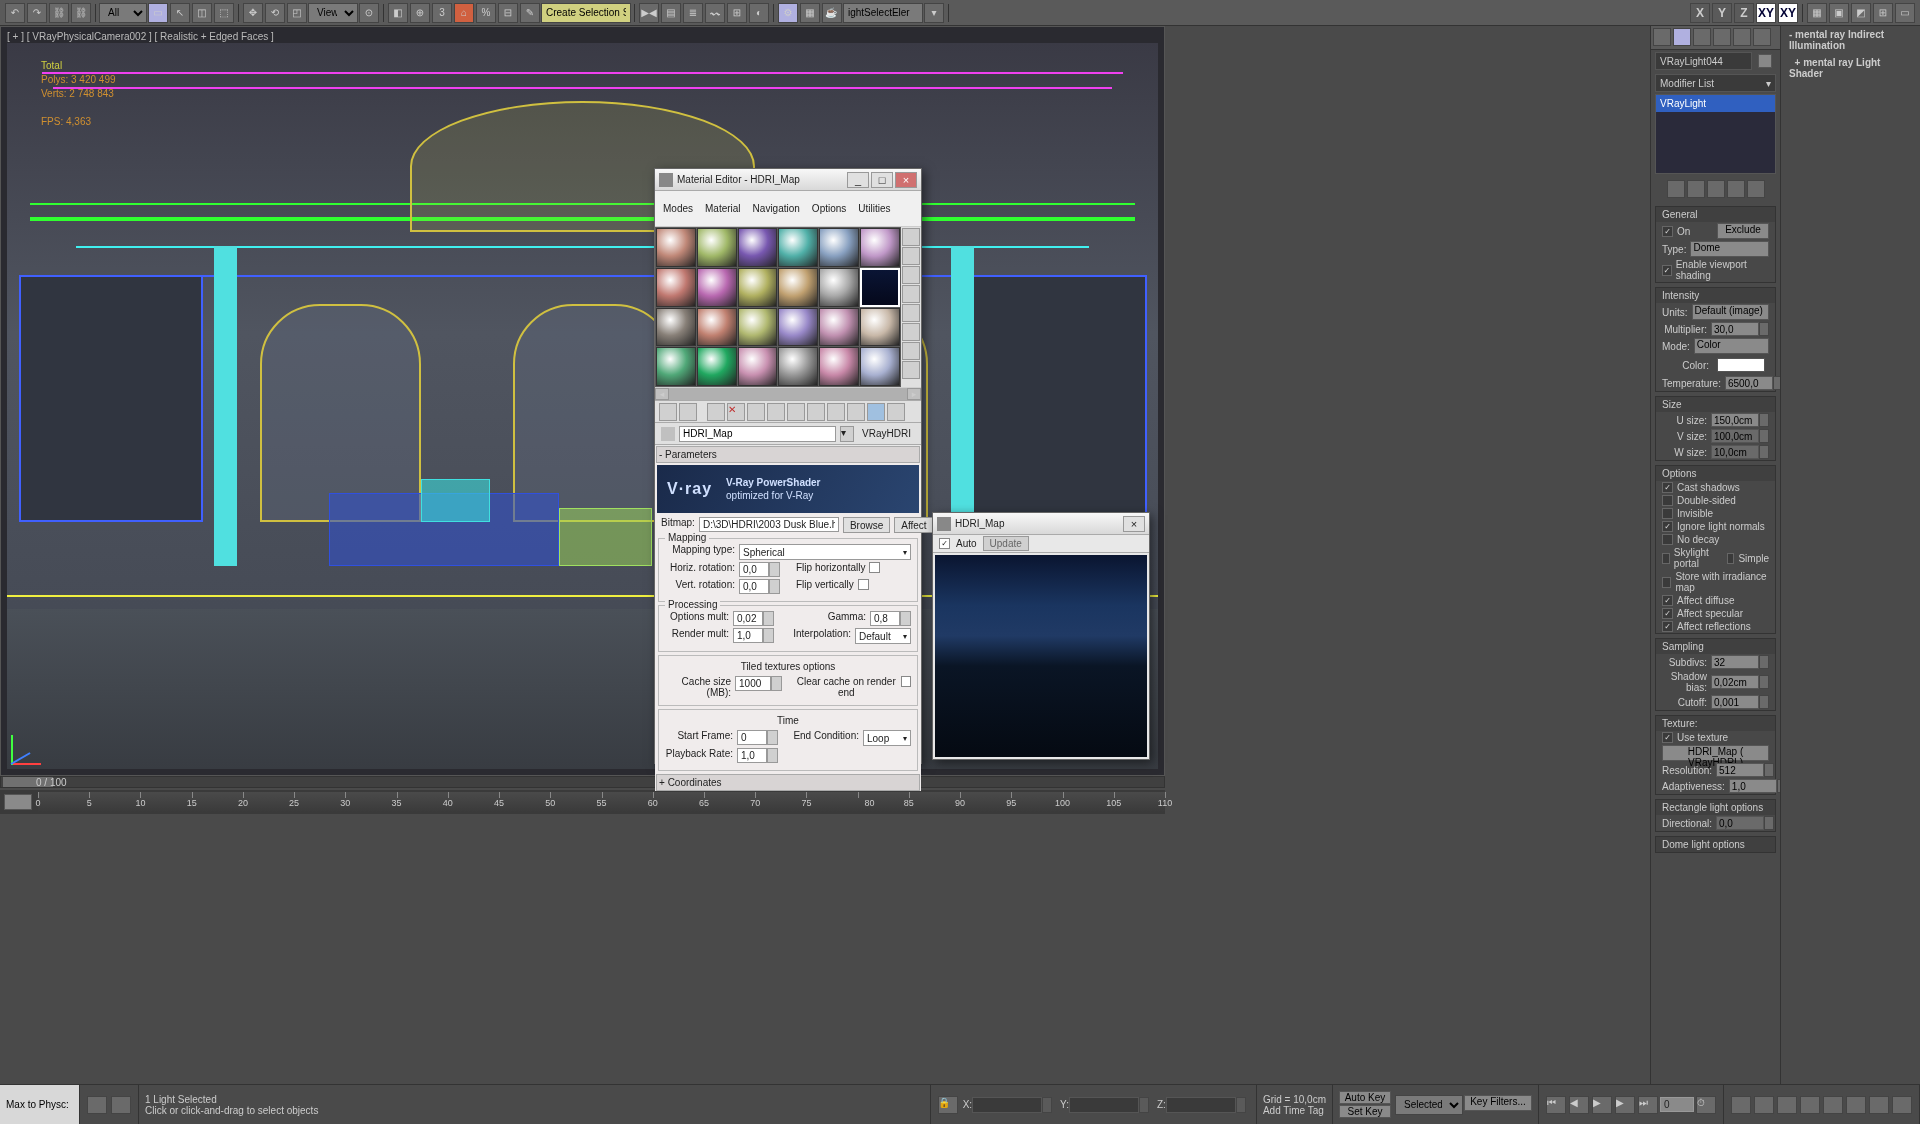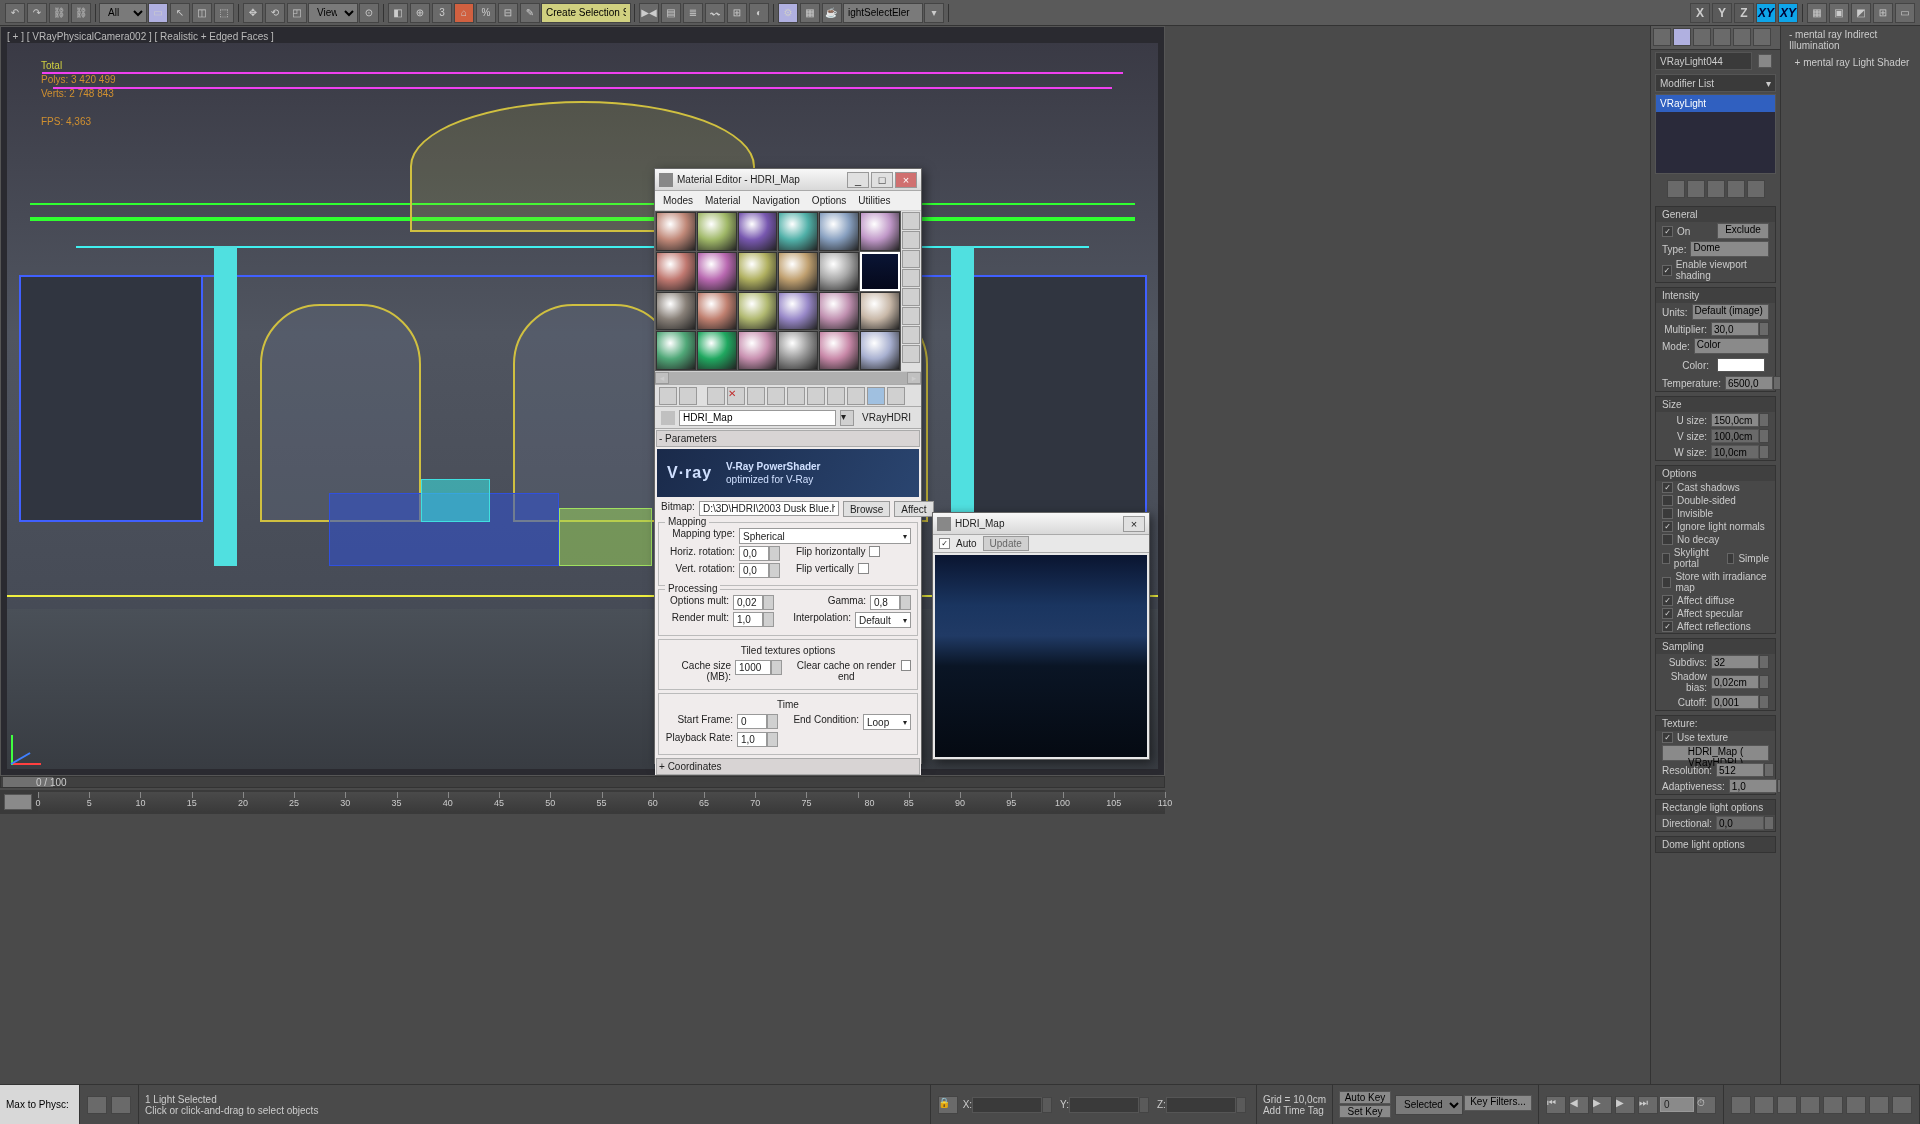--- a/index.html
+++ b/index.html
@@ -4,21 +4,21 @@
 <style>
 * { margin:0; padding:0; box-sizing:border-box; font-family:Tahoma,Arial,sans-serif; font-size:10px; }
 body { background:#4a4a4a; color:#ccc; width:1920px; height:1124px; overflow:hidden; position:relative; }
 .toolbar { background:#5a5a5a; height:26px; display:flex; align-items:center; padding:0 4px; border-bottom:1px solid #333; }
 .tb-btn { width:20px; height:20px; margin:0 1px; background:#6a6a6a; border:1px solid #444; display:inline-flex; align-items:center; justify-content:center; cursor:pointer; }
 .tb-btn.active { background:#b0b0e0; }
 .tb-sep { width:1px; height:18px; background:#333; margin:0 3px; }
 .tb-drop { height:20px; background:#7a7a7a; border:1px solid #444; padding:0 4px; font-size:10px; color:#000; }
 .tb-drop.yellow { background:#d0d080; }
 .axis-btn { width:20px; height:20px; margin:0 1px; background:#5a5a5a; border:1px solid #444; display:inline-flex; align-items:center; justify-content:center; font-weight:bold; font-size:12px; }
-.axis-btn.xy { background:#0ea5e9; color:#003;font-style:italic; }
+.axis-btn.xy { background:#ffffff; color:#003; }
 .viewport-area { position:absolute; top:26px; left:0; width:1165px; height:750px; background:#2a2a30; border:1px solid #555; overflow:hidden; }
 .vp-label { position:absolute; top:4px; left:6px; color:#bbb; font-size:10px; }
 .vp-stats { position:absolute; top:32px; left:40px; color:#d09030; font-size:10px; line-height:14px; }
 .vp-stats .lbl { color:#d0d040; }
 .vp-scene { position:absolute; top:16px; left:6px; right:6px; bottom:6px; background:linear-gradient(#3a3a45 0%,#505560 40%,#404550 100%); }
 .vp-wire-line { position:absolute; height:2px; }
 .magenta { background:#f040f0; }
 .greenln { background:#30ff30; }
 .cyanln { background:#40f0f0; }
 .blueln { background:#4060ff; }
@@ -36,21 +36,21 @@
 .tl-ruler { flex:1; height:20px; background:linear-gradient(#4a4a4a,#3a3a3a); position:relative; margin-left:6px; }
 .tl-tick { position:absolute; top:0; width:1px; height:6px; background:#888; }
 .tl-num { position:absolute; top:6px; font-size:9px; color:#ccc; transform:translateX(-50%); }
 .statusbar { position:absolute; bottom:0; left:0; right:0; height:40px; background:#4a4a4a; display:flex; align-items:stretch; border-top:1px solid #333; }
 .sb-cell { padding:2px 6px; border-right:1px solid #333; display:flex; flex-direction:column; justify-content:center; font-size:10px; color:#ccc; }
 .sb-btn { width:20px; height:18px; background:#6a6a6a; border:1px solid #444; margin:1px; display:inline-block; }
 .coord-field { display:inline-flex; align-items:center; margin:0 4px; }
 .coord-field input { width:70px; height:16px; background:#3a3a3a; border:1px solid #555; color:#ccc; padding:0 3px; font-size:10px; }
 .coord-field .spin { width:10px; height:16px; background:#5a5a5a; border:1px solid #444; }
 .panel-right { position:absolute; top:26px; right:140px; width:130px; bottom:40px; background:#4a4a4a; border-left:1px solid #333; }
-.panel-right2 { position:absolute; top:26px; right:0; width:140px; bottom:40px; background:#4a4a4a; border-left:1px solid #333; }
+.panel-right2 { position:absolute; top:26px; right:0; width:140px; bottom:40px; background:#4a4a4a; border-left:1px solid #333;font-weight:bold; }
 .pr-toolbar { height:24px; background:#5a5a5a; display:flex; padding:2px; gap:2px; border-bottom:1px solid #333; }
 .pr-tbtn { width:18px; height:18px; background:#6a6a6a; border:1px solid #444; }
 .pr-tbtn.active { background:#b0b0e0; }
 .pr-field { height:18px; background:#3a3a3a; border:1px solid #555; color:#ccc; padding:2px 4px; font-size:10px; margin:2px 4px; display:flex; align-items:center; }
 .pr-field.swatch { width:14px; height:14px; background:#888; padding:0; }
 .pr-list { height:80px; background:#2a2a3a; border:1px solid #555; margin:2px 4px; overflow:hidden; }
 .pr-list-sel { background:#3060c0; color:#fff; padding:3px 4px; }
 .pr-btns { display:flex; justify-content:center; gap:2px; padding:4px; }
 .pr-section { border:1px solid #333; margin:4px; background:#484848; }
 .pr-rollout-hdr { background:#404040; padding:2px 6px; font-size:10px; color:#ccc; }
@@ -62,21 +62,21 @@
 .pr-drop { height:16px; background:#8a8a8a; border:1px solid #555; color:#000; padding:0 2px; font-size:10px; flex:1; }
 .pr-btn-wide { height:16px; background:#8a8a8a; border:1px solid #555; color:#000; font-size:10px; padding:0 4px; flex:1; text-align:center; }
 .pr2-item { padding:3px 8px; font-size:10px; color:#ccc; }
 .floatwin { position:absolute; background:#e8e8e8; border:1px solid #666; box-shadow:3px 3px 10px rgba(0,0,0,0.5); }
 .fw-title { height:22px; background:linear-gradient(#f8f8f8,#d8d8d8); display:flex; align-items:center; padding:0 4px; border-bottom:1px solid #aaa; color:#222; font-size:11px; }
 .fw-title .icon { width:14px; height:14px; background:#888; margin-right:4px; }
 .fw-title .sp { flex:1; }
 .fw-title .wb { width:22px; height:16px; background:#e0e0e0; border:1px solid #999; margin-left:2px; text-align:center; font-size:11px; line-height:14px; color:#222; }
 .fw-title .wb.close { background:#d07070; color:#fff; }
 .mateditor { top:168px; left:654px; width:268px; height:596px; }
-.me-menu { height:20px; background:#f0f0f0; display:flex; gap:12px; padding:0 8px; align-items:center; color:#222; border-bottom:1px solid #ccc; }
+.me-menu { height:36px; background:#f0f0f0; display:flex; gap:12px; padding:0 8px; align-items:center; color:#222; border-bottom:1px solid #ccc; }
 .me-body { display:flex; height:160px; }
 .me-swatches { flex:1; background:#5a5a5a; display:grid; grid-template-columns:repeat(6,1fr); grid-template-rows:repeat(4,1fr); gap:1px; padding:1px; }
 .me-sw { background:radial-gradient(circle at 35% 30%, var(--hl,#fff) 0%, var(--c,#888) 45%, #222 100%); border:1px solid #333; position:relative; }
 .me-sw.sel { outline:2px solid #fff; outline-offset:-2px; }
 .me-side { width:20px; background:#e0e0e0; display:flex; flex-direction:column; gap:1px; padding:1px; }
 .me-sbtn { height:18px; background:#d0d0d0; border:1px solid #999; }
 .me-hscroll { height:14px; background:#d0d0d0; display:flex; align-items:center; border-bottom:1px solid #aaa; }
 .me-hscroll .ar { width:14px; height:12px; background:#c0c0c0; border:1px solid #999; text-align:center; font-size:9px; }
 .me-hscroll .trk { flex:1; height:12px; background:#b0b0b0; }
 .me-tools { height:22px; background:#e0e0e0; display:flex; align-items:center; gap:2px; padding:0 4px; border-bottom:1px solid #aaa; }

